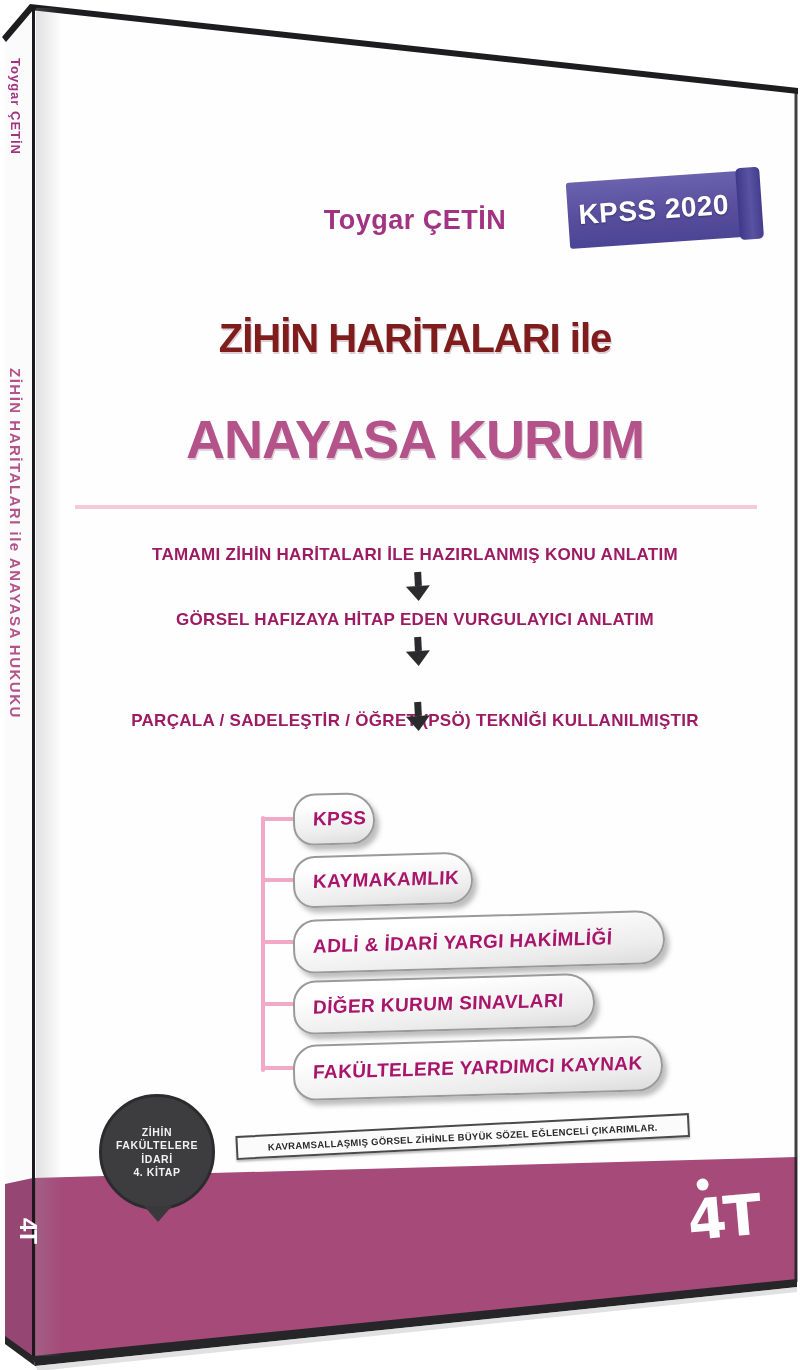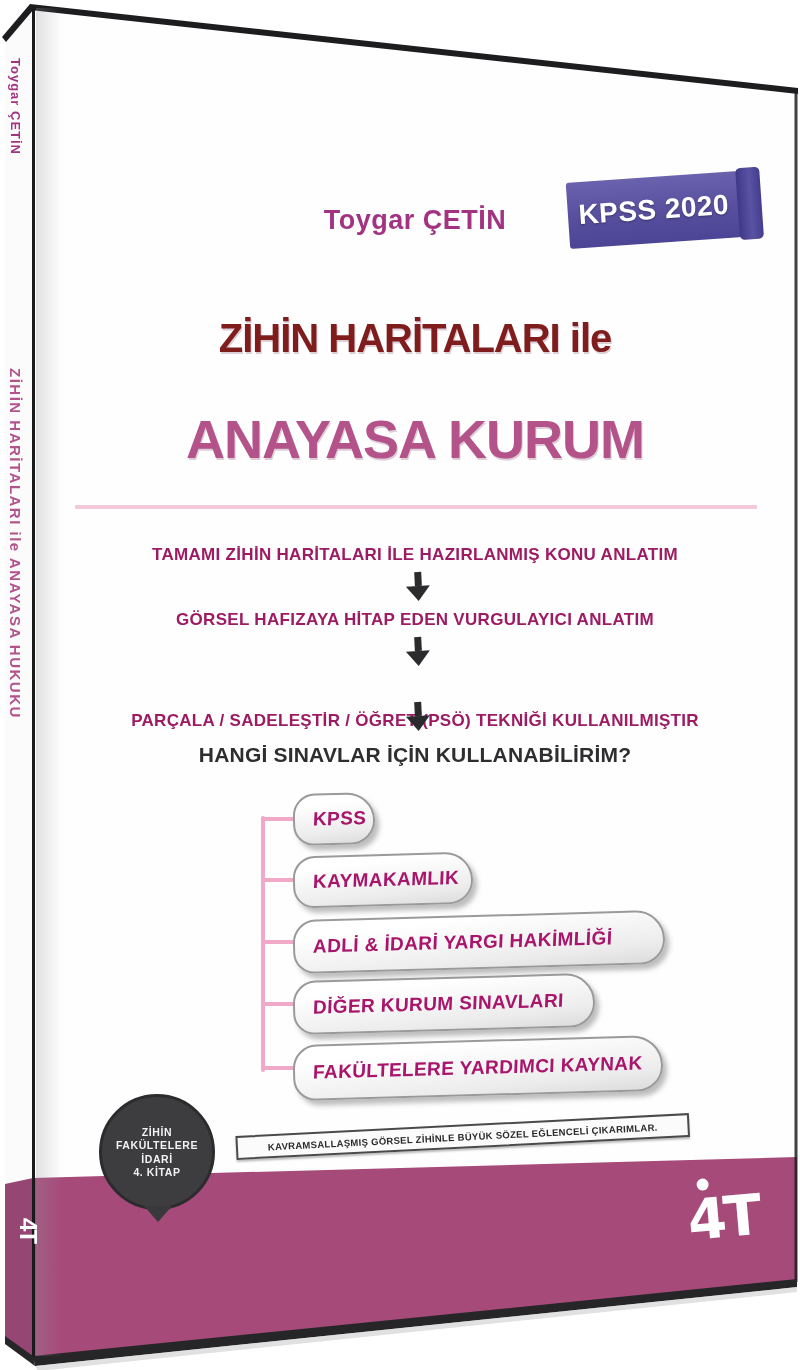--- a/index.html
+++ b/index.html
@@ -209,21 +209,20 @@
   <div class="abs arrow a2">
     <div class="stem"></div>
     <div class="head"></div>
   </div>
   <div class="abs cover-center feature f3">PARÇALA / SADELEŞTİR / ÖĞRET (PSÖ) TEKNİĞİ KULLANILMIŞTIR</div>
   <div class="abs arrow a3">
     <div class="stem"></div>
     <div class="head"></div>
   </div>
 
-  <div class="abs cover-center exams-heading">HANGİ SINAVLAR İÇİN KULLANABİLİRİM?</div>
 
   <div class="abs connector conn-v"></div>
   <div class="abs connector conn-h" style="top:817px;"></div>
   <div class="abs connector conn-h" style="top:878px;"></div>
   <div class="abs connector conn-h" style="top:940px;"></div>
   <div class="abs connector conn-h" style="top:1002px;"></div>
   <div class="abs connector conn-h" style="top:1066px;"></div>
 
   <div class="abs pill" style="top:793px;width:82px;height:52px;">
     <span>KPSS</span>

